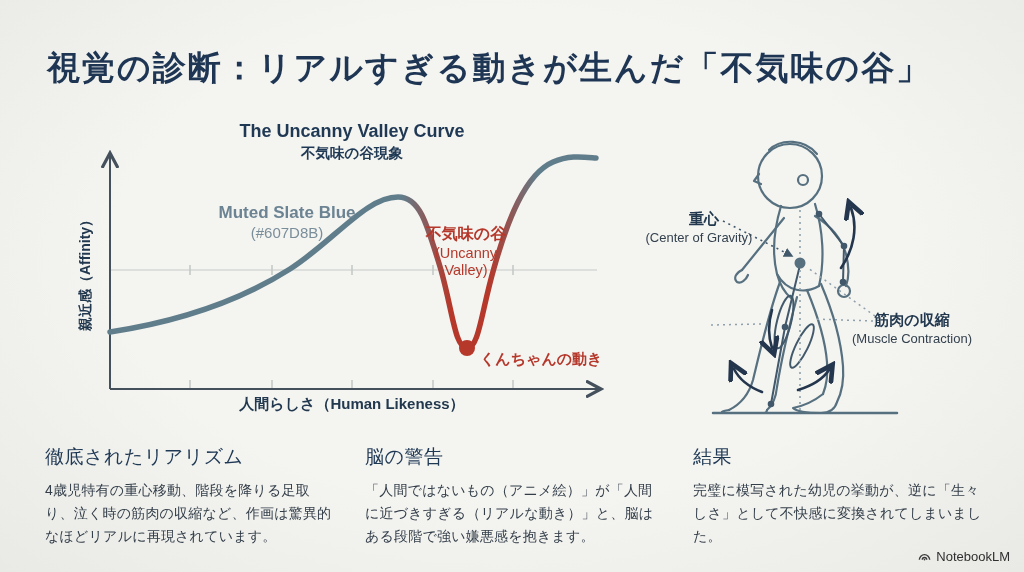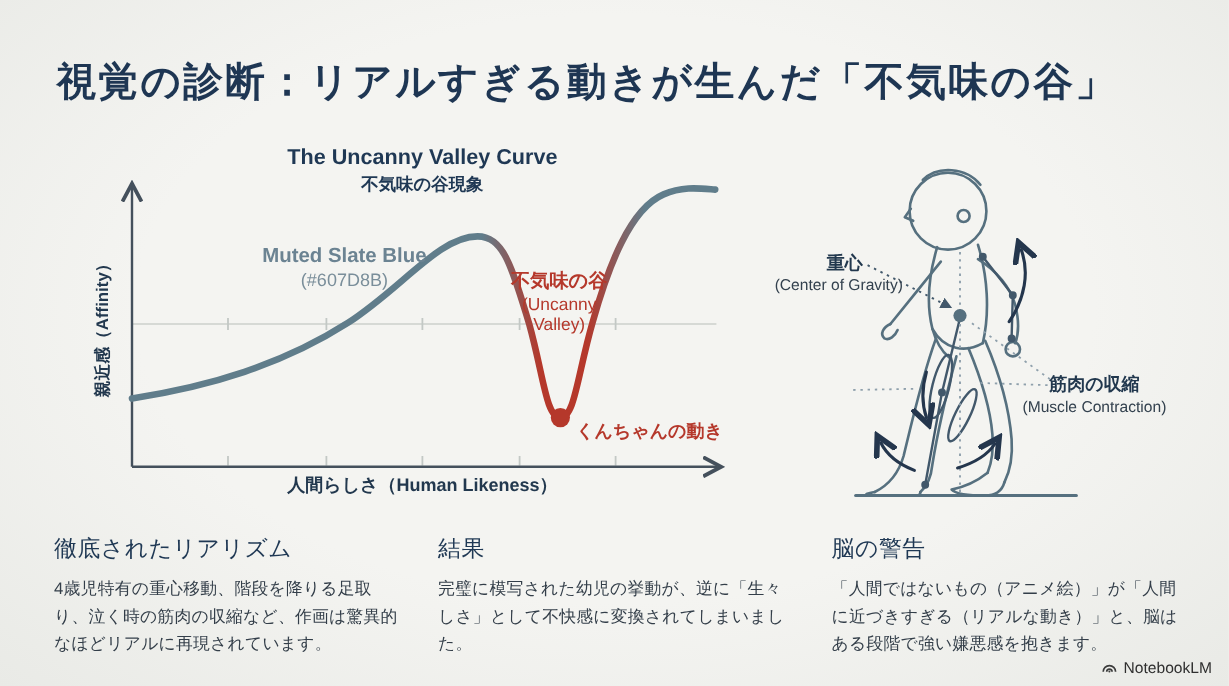--- a/index.html
+++ b/index.html
@@ -177,26 +177,26 @@
     <text x="277" y="203" text-anchor="middle" font-size="15" font-weight="700" fill="#22384e">筋肉の収縮</text>
     <text x="277" y="221" text-anchor="middle" font-size="13" fill="#33414e">(Muscle Contraction)</text>
   </svg>
 
   <div class="sections">
     <div class="section">
       <h2>徹底されたリアリズム</h2>
       <p>4歳児特有の重心移動、階段を降りる足取り、泣く時の筋肉の収縮など、作画は驚異的なほどリアルに再現されています。</p>
     </div>
     <div class="section">
+      <h2>脳の警告</h2>
+      <p>「人間ではないもの（アニメ絵）」が「人間に近づきすぎる（リアルな動き）」と、脳はある段階で強い嫌悪感を抱きます。</p>
+    </div>
+    <div class="section">
       <h2>結果</h2>
       <p>完璧に模写された幼児の挙動が、逆に「生々しさ」として不快感に変換されてしまいました。</p>
-    </div>
-    <div class="section">
-      <h2>脳の警告</h2>
-      <p>「人間ではないもの（アニメ絵）」が「人間に近づきすぎる（リアルな動き）」と、脳はある段階で強い嫌悪感を抱きます。</p>
     </div>
   </div>
 
   <div class="footer">
     <svg width="15" height="15" viewBox="0 0 16 16" fill="none">
       <path d="M2.5 11.5 A 5.5 5.5 0 0 1 13.5 11.5" stroke="#3c3c3c" stroke-width="1.5"></path>
       <path d="M5.6 11.5 A 2.4 2.4 0 0 1 10.4 11.5" stroke="#3c3c3c" stroke-width="1.5"></path>
       <circle cx="8" cy="11.3" r="0.9" fill="#3c3c3c"></circle>
     </svg>
     <span>NotebookLM</span>

